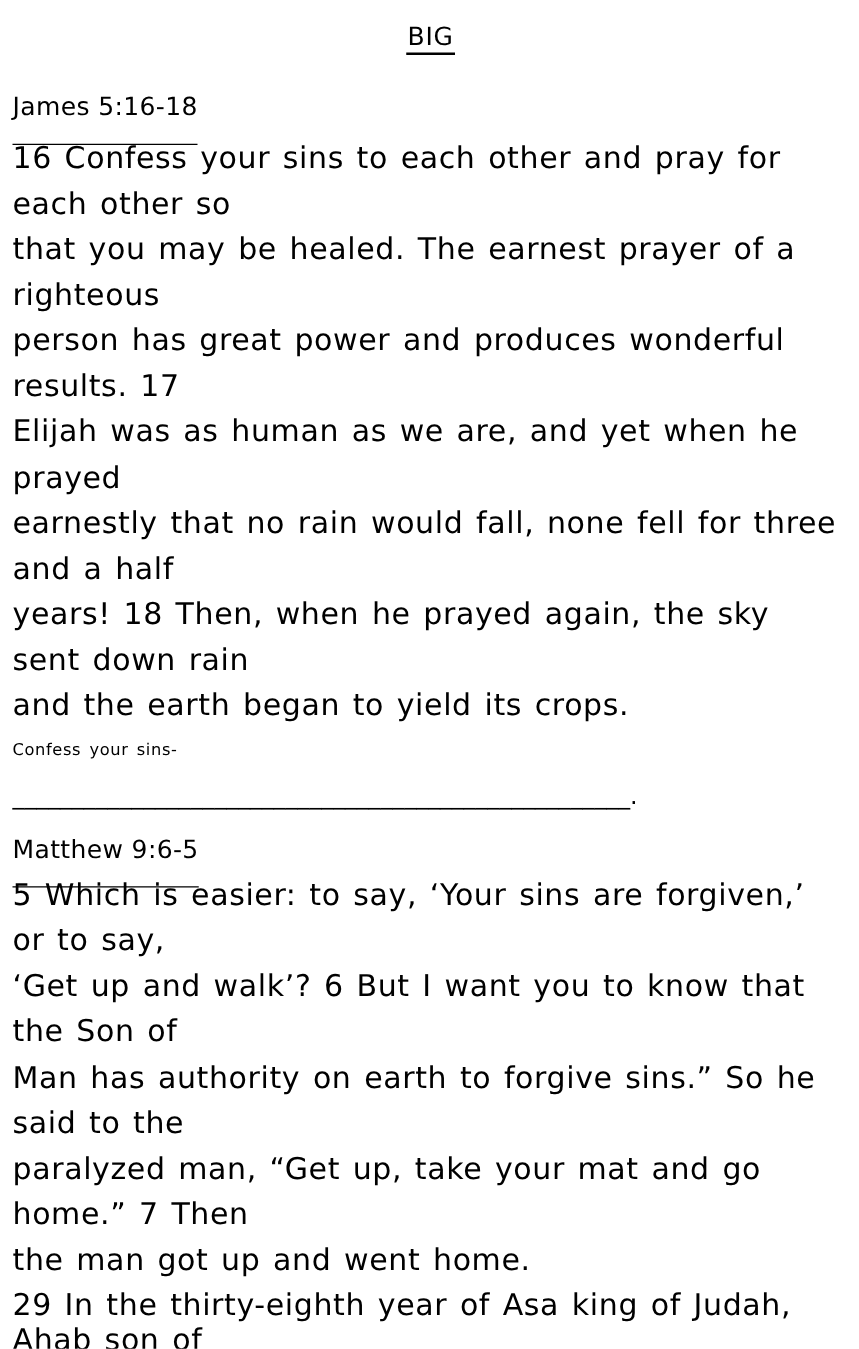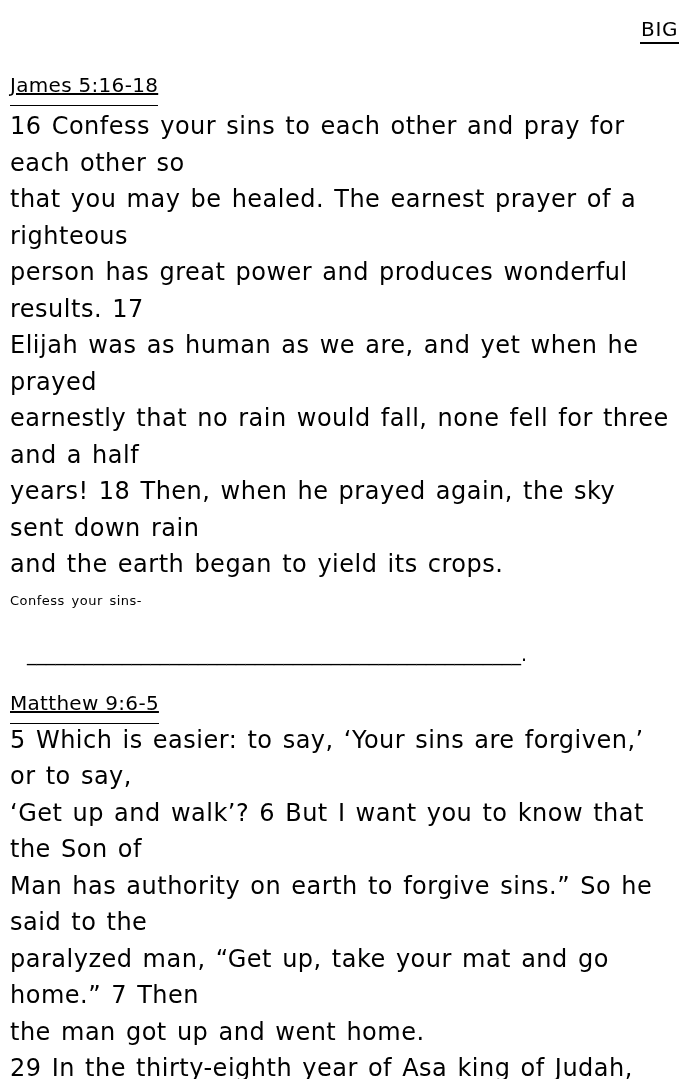--- a/index.html
+++ b/index.html
@@ -11,40 +11,39 @@
     width: 687px;
     height: 1079px;
     overflow: hidden;
     color: #000000;
     font-family: "DejaVu Sans", sans-serif;
   }
   .page {
     padding: 0 8px 0 10px;
   }
   .title-wrap {
-    text-align: right;
+    text-align: center;
     margin-top: 16px;
     line-height: 26px;
   }
   .title-text {
     font-size: 20px;
     letter-spacing: 0.6px;
     border-bottom: 2px solid #000;
     padding: 0 1px 1px 1px;
   }
   .heading {
     line-height: 26px;
     font-size: 20px;
     margin: 0;
   }
   .heading-text {
     border-bottom: 1.5px solid #000;
-    padding-bottom: 8px;
+    padding-bottom: 18px;
     letter-spacing: 0.3px;
-    text-decoration: underline;
   }
   .h1-james { margin-top: 28px; }
   .h2-matthew { margin-top: 10px; }
   .h3-kings { margin-top: 16px; }
   .verse {
     margin: 10px 0 0 0;
     font-size: 24px;
     line-height: 36.5px;
     letter-spacing: 0.5px;
     word-spacing: 2px;
@@ -57,21 +56,21 @@
   .verse.matthew { margin-top: 6px; }
   .prompt {
     margin: 0;
     font-size: 13px;
     line-height: 36.5px;
     letter-spacing: 0.5px;
     word-spacing: 2px;
   }
   .prompt.second { margin-top: -10px; }
   .blank {
-    margin: 17px;
+    margin: 0;
     font-size: 19px;
     line-height: 36.5px;
     letter-spacing: 0;
     white-space: nowrap;
   }
 </style>
 </head>
 <body>
 
 <div class="page">

